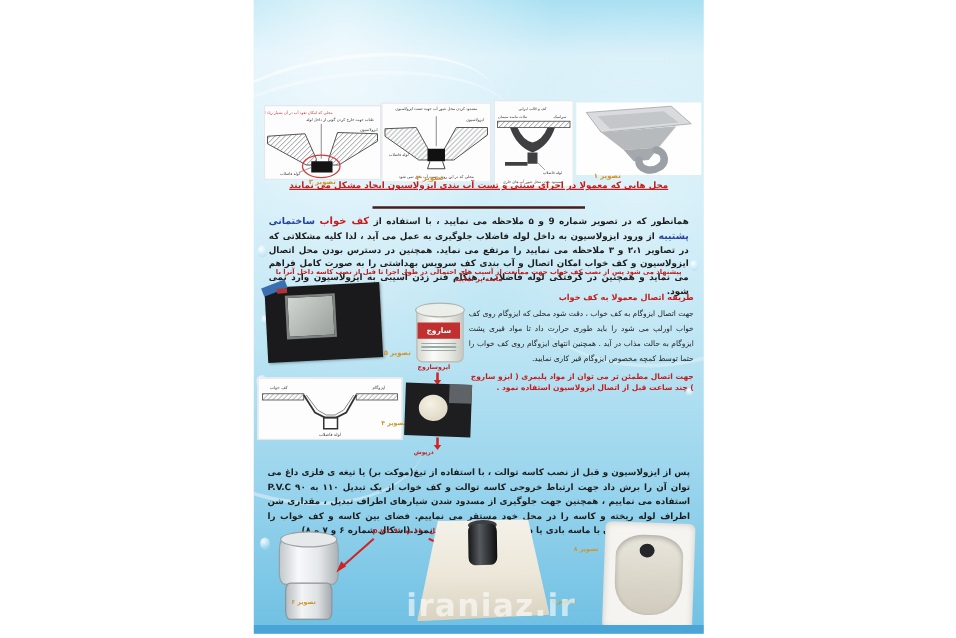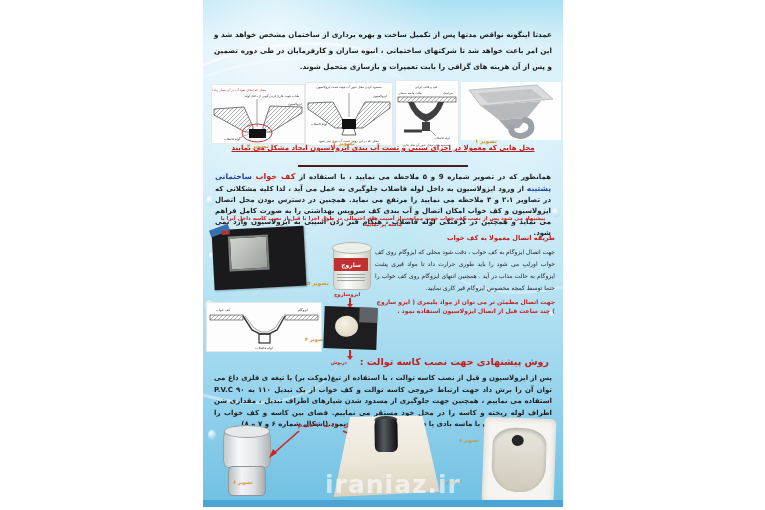--- a/index.html
+++ b/index.html
@@ -80,21 +80,20 @@
   <div class="wave" style="left:-50px;top:58px;width:260px;height:100px;transform:rotate(-6deg);border-top-color:rgba(255,255,255,.35);"></div>
   <div class="wave2" style="left:-70px;top:270px;width:210px;height:130px;transform:rotate(9deg);"></div>
   <div class="wave2" style="right:-80px;top:150px;width:220px;height:140px;transform:rotate(-8deg);border-bottom-color:rgba(255,255,255,.3);"></div>
   <div class="drop" style="left:3px;top:196px;width:8px;height:10px;"></div>
   <div class="drop" style="left:6px;top:252px;width:6px;height:8px;"></div>
   <div class="drop" style="left:2px;top:300px;width:9px;height:11px;"></div>
   <div class="drop" style="right:4px;top:208px;width:7px;height:9px;"></div>
   <div class="drop" style="right:8px;top:310px;width:6px;height:8px;"></div>
   <div class="drop" style="left:5px;top:430px;width:8px;height:10px;"></div>
 
-  <div class="abs txt" style="left:11px;top:27px;width:338px;font-size:7.2px;line-height:16px;">عمدتا اینگونه نواقص مدتها پس از تکمیل ساخت و بهره برداری از ساختمان مشخص خواهد شد و این امر باعث خواهد شد تا شرکتهای ساختمانی ، انبوه سازان و کارفرمایان در طی دوره تضمین و پس از آن هزینه های گزافی را بابت تعمیرات و بازسازی متحمل شوند.</div>
 
   <div class="abs whitebox" style="left:8px;top:84px;width:92px;height:58px;">
     <svg width="92" height="58" viewBox="0 0 92 58">
       <polygon points="2,24 32,22 41,42 41,47 33,47 2,30" fill="url(#hatch)" stroke="#555" stroke-width="0.8"></polygon>
       <polygon points="90,22 58,21 51,42 51,47 59,47 90,28" fill="url(#hatch)" stroke="#555" stroke-width="0.8"></polygon>
       <rect x="37" y="44" width="17" height="9" fill="#141414"></rect>
       <ellipse cx="45" cy="48" rx="15" ry="9" fill="none" stroke="#d23a3a" stroke-width="1"></ellipse>
       <line x1="45" y1="14" x2="45" y2="42" stroke="#666" stroke-width="0.6"></line>
       <text x="24" y="6" font-size="3.1" fill="#c23a3a" text-anchor="middle">محلی که امکان نفوذ آب در آن بسیار زیاد است</text>
       <text x="60" y="12" font-size="3.1" fill="#333" text-anchor="middle">طناب جهت خارج کردن گونی از داخل لوله</text>
@@ -202,21 +201,20 @@
     <div class="gray"></div>
     <div class="circle"></div>
   </div>
   <div class="arrow-v" style="left:146px;top:350px;">
     <div class="shaft"></div>
       <div class="head"></div>
   </div>
   <div class="abs red" style="left:128px;top:360px;font-size:4.6px;font-weight:bold;">درپوش</div>
 
 
-  <div class="abs red" style="left:10px;top:356px;width:336px;text-align:right;font-size:9.5px;font-weight:bold;">روش پیشنهادی جهت نصب کاسه توالت :</div>
   <div class="abs txt" style="left:11px;top:373px;width:338px;font-size:7px;line-height:11.5px;">پس از ایزولاسیون و قبل از نصب کاسه توالت ، با استفاده از تیغ(موکت بر) یا تیغه ی فلزی داغ می توان آن را برش داد جهت ارتباط خروجی کاسه توالت و کف خواب از یک تبدیل ۱۱۰ به P.V.C ۹۰ استفاده می نماییم ، همچنین جهت جلوگیری از مسدود شدن شیارهای اطراف تبدیل ، مقداری شن اطراف لوله ریخته و کاسه را در محل خود مستقر می نماییم. فضای بین کاسه و کف خواب را همانند قبل می توان با ماسه بادی یا دوغاب ماسه سیمان پر نمود.(اشکال شماره ۶ و ۷ و ۸)</div>
 
   <div class="abs reducer" style="left:20px;top:424px;width:48px;height:72px;">
     <div class="top"></div>
     <div class="cap"></div>
     <div class="bot"></div>
   </div>
   <div class="abs lbl" style="left:30px;top:479px;font-size:5px;">تصویر ۶</div>
 
   <div class="abs red" style="left:95px;top:422px;font-size:5.6px;font-weight:bold;white-space:nowrap;">تبدیل ۱۱۰ به ۹۰ p.v.c</div>

